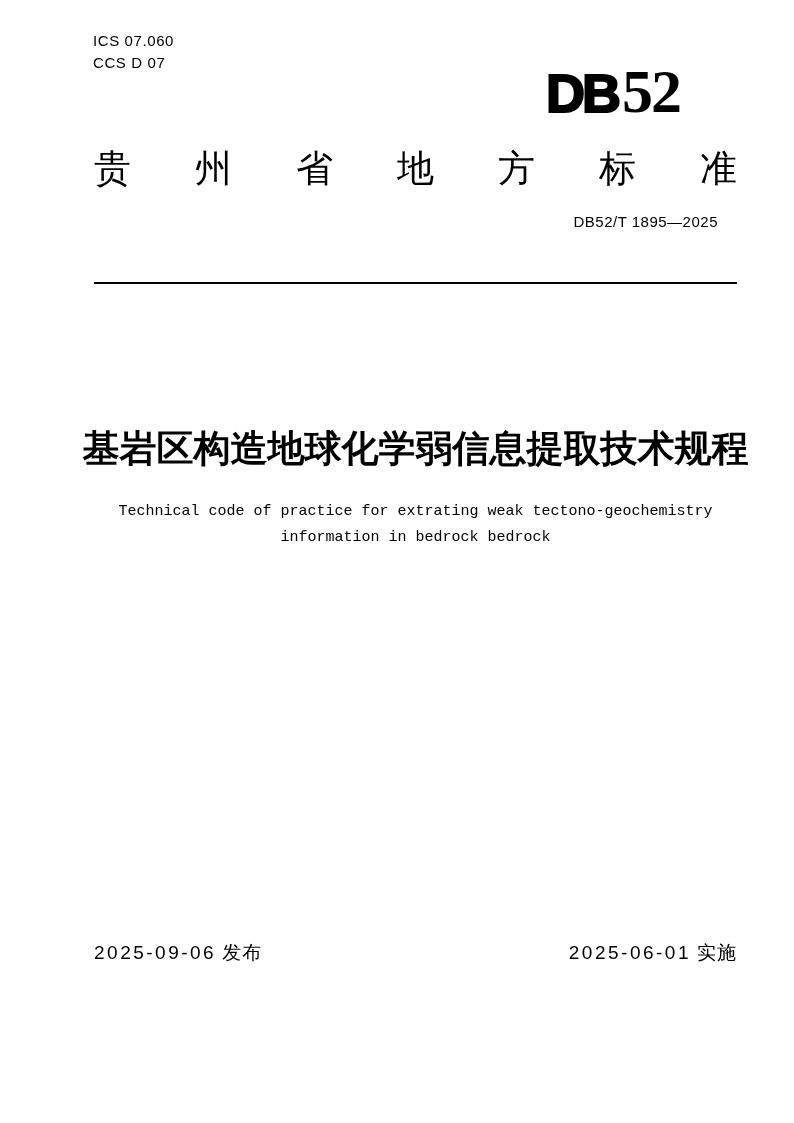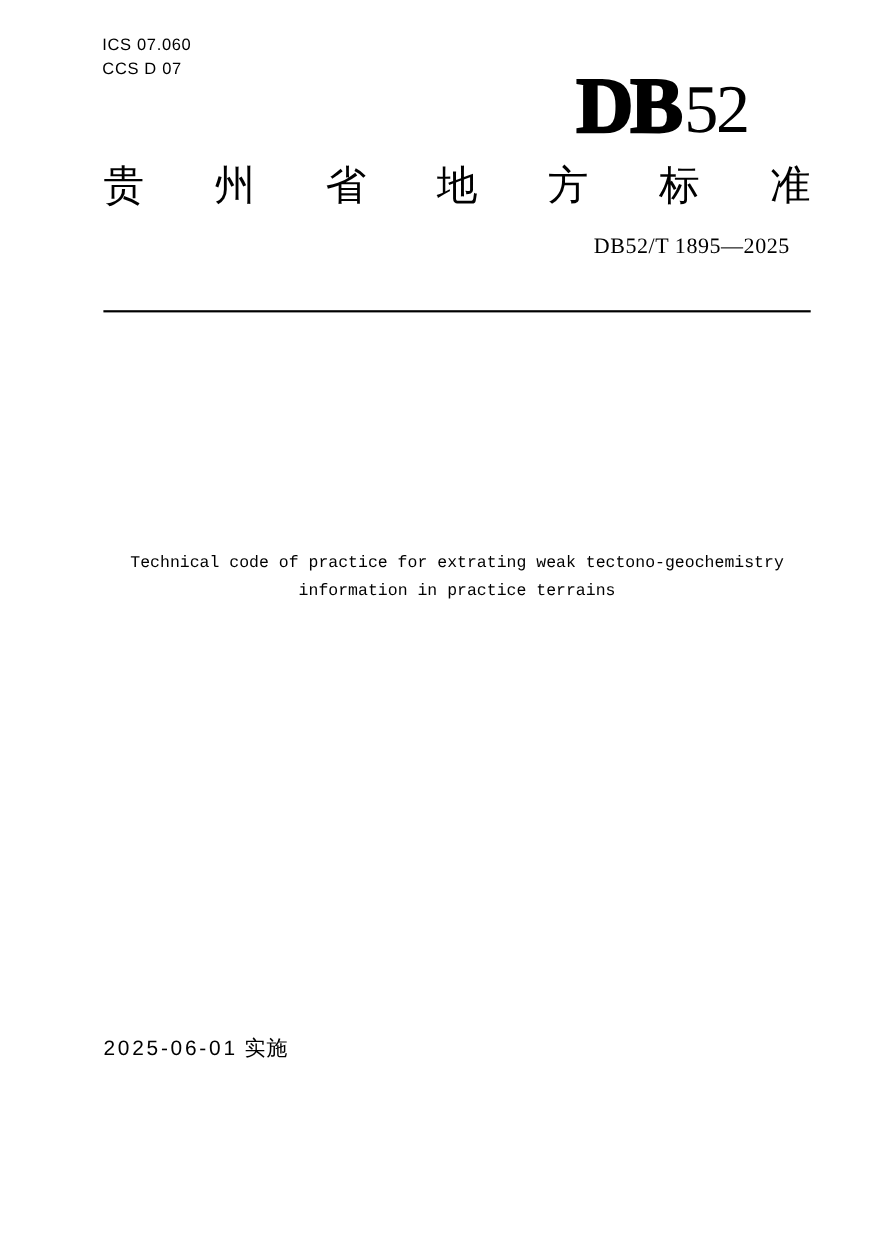--- a/index.html
+++ b/index.html
@@ -26,29 +26,29 @@
   
   .logo {
     position: absolute;
     top: 60px;
     right: 114px;
     display: flex;
     align-items: baseline;
     line-height: 1;
   }
   .logo-db {
-    font-family: Liberation Serif, serif;
+    font-family: Liberation Sans, sans-serif;
     font-weight: 900;
-    font-size: 72px;
+    font-size: 54px;
     letter-spacing: -3px;
     -webkit-text-stroke: 2.2px #000;
   }
   .logo-num {
     font-family: "Liberation Serif", serif;
-    font-weight: 400;
+    font-weight: 700;
     font-size: 62px;
     letter-spacing: -2px;
     margin-left: 4px;
   }
 
   
   .std-name {
     position: absolute;
     left: 94px;
     top: 148px;
@@ -56,23 +56,22 @@
     display: flex;
     justify-content: space-between;
     font-size: 37px;
     line-height: 1.15;
   }
 
   .std-number {
     position: absolute;
     top: 213px;
     right: 76px;
-    font-size: 20px;
+    font-size: 15px;
     letter-spacing: 0.5px;
-    font-family: Liberation Serif, serif;
   }
 
   .rule {
     position: absolute;
     left: 94px;
     width: 643px;
     height: 2px;
     background: #000000;
   }
   .rule-top { top: 282px; }
@@ -148,27 +147,31 @@
     <span>地</span>
     <span>方</span>
     <span>标</span>
     <span>准</span>
   </div>
 
   <div class="std-number">DB52/T 1895—2025</div>
 
   <div class="rule rule-top"></div>
 
+  <h1 class="doc-title">基岩区构造地球化学弱信息提取技术规程</h1>
 
   <div class="doc-subtitle">
     <div>Technical code of practice for extrating weak tectono-geochemistry</div>
-    <div>information in practice terrains</div>
+    <div>information in bedrock bedrock</div>
   </div>
 
   <div class="dates-row">
+    <div>
+      <span class="date-num">2025-09-06</span><span class="date-word">发布</span>
+    </div>
     <div>
       <span class="date-num">2025-06-01</span><span class="date-word">实施</span>
     </div>
   </div>
 
   <div class="rule rule-bottom"></div>
 
 
 </div>
 

